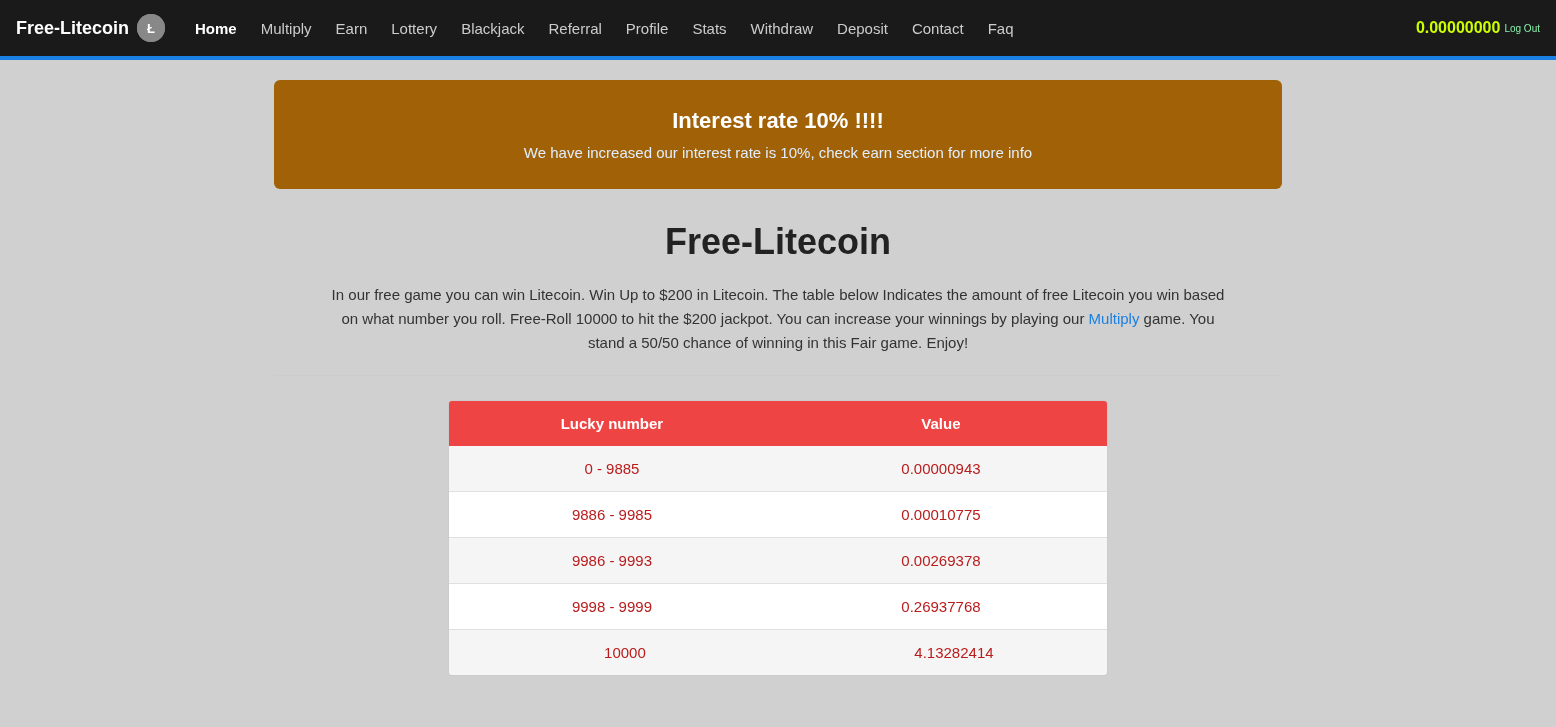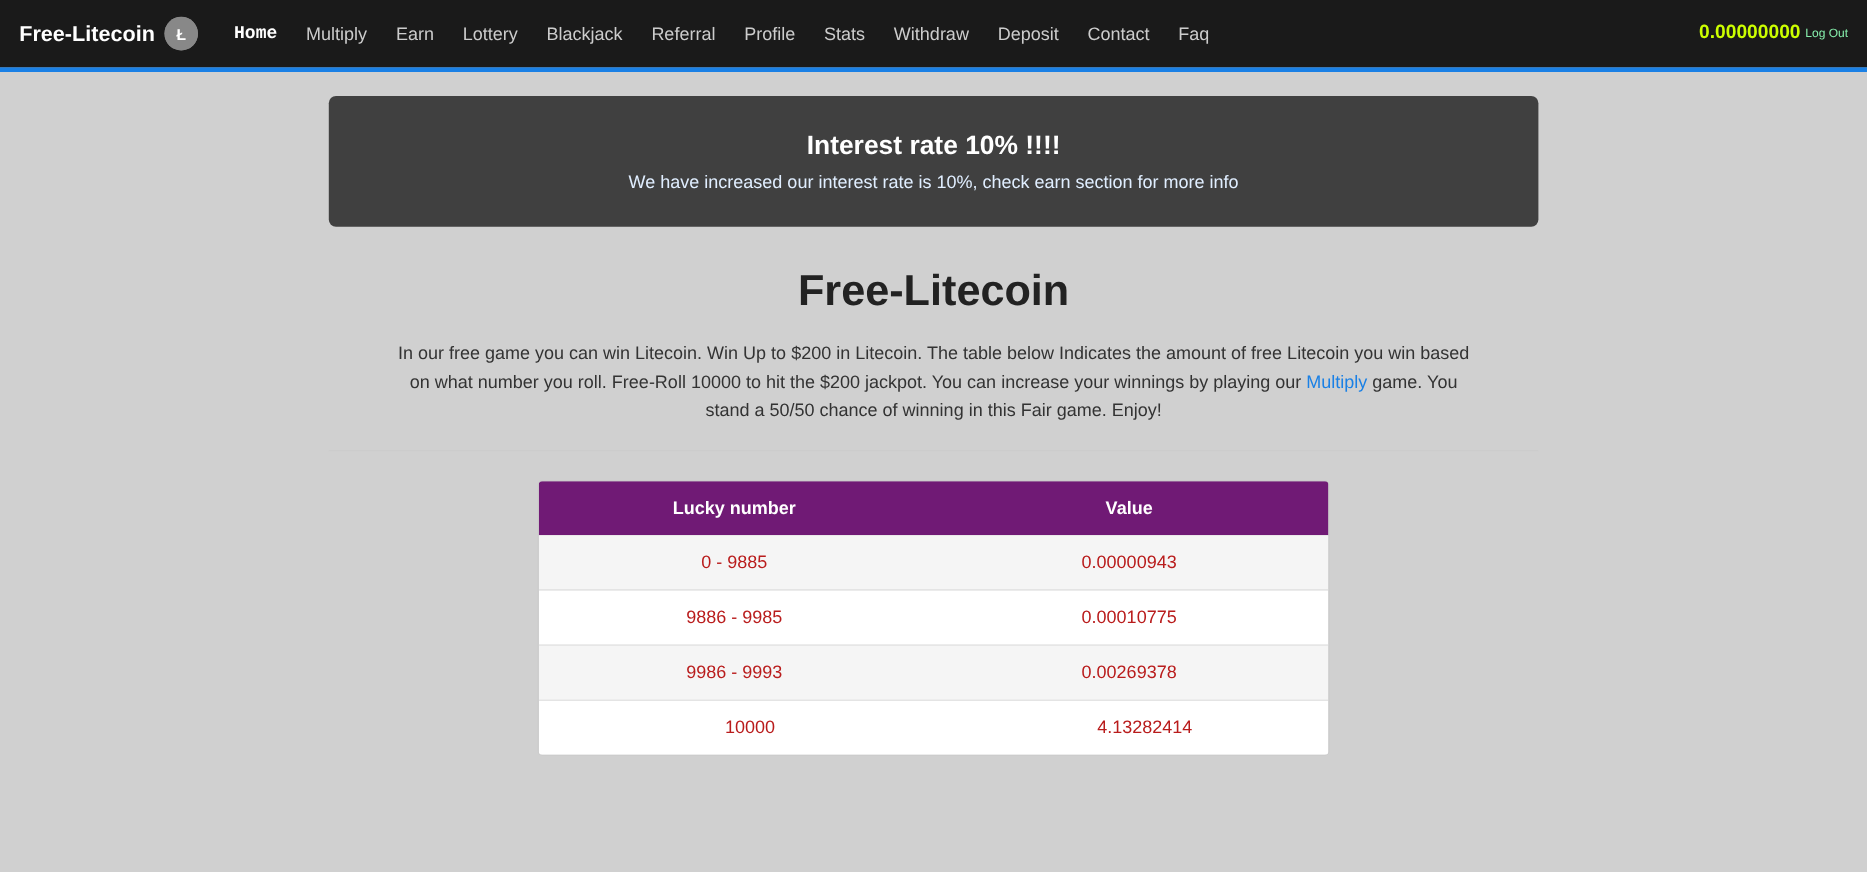--- a/index.html
+++ b/index.html
@@ -43,21 +43,20 @@
     .nav-link {
       color: #cccccc;
       text-decoration: none;
       font-size: 15px;
       padding: 8px 10px;
       cursor: pointer;
     }
     .nav-link.active {
       color: #ffffff;
       font-weight: bold;
-      font-family: Liberation Mono, monospace;
     }
     .nav-right {
       display: flex;
       align-items: center;
       gap: 4px;
       margin-left: auto;
     }
     .nav-balance {
       color: #ccff00;
       font-size: 16px;
@@ -77,21 +76,21 @@
 
     
     .main-content {
       max-width: 1040px;
       margin: 0 auto;
       padding: 20px 16px;
     }
 
     
     .banner {
-      background: #404040;
+      background: #a16207;
       border-radius: 6px;
       padding: 28px 24px;
       text-align: center;
       margin-bottom: 32px;
     }
     .banner-title {
       color: #ffffff;
       font-size: 22px;
       font-weight: bold;
       margin-bottom: 10px;
@@ -139,21 +138,21 @@
       margin: 0 auto;
       border-radius: 4px;
       overflow: hidden;
       border: 1px solid #ccc;
     }
     .lucky-table {
       width: 100%;
       border-collapse: collapse;
     }
     .lucky-table thead tr {
-      background: #701a75;
+      background: #ef4444;
     }
     .lucky-table thead th {
       color: #ffffff;
       font-size: 15px;
       font-weight: bold;
       padding: 14px 20px;
       text-align: center;
     }
     .lucky-table tbody tr:nth-child(odd) {
       background: #f5f5f5;
@@ -238,20 +237,24 @@
           </tr>
           <tr>
             <td>9886 - 9985</td>
             <td>0.00010775</td>
           </tr>
           <tr>
             <td>9986 - 9993</td>
             <td>0.00269378</td>
           </tr>
           <tr>
+            <td>9998 - 9999</td>
+            <td>0.26937768</td>
+          </tr>
+          <tr>
             <td>10000</td>
             <td>4.13282414</td>
           </tr>
         </tbody>
     </table>
   </div>
 
 </div>
 
 </body></html>

